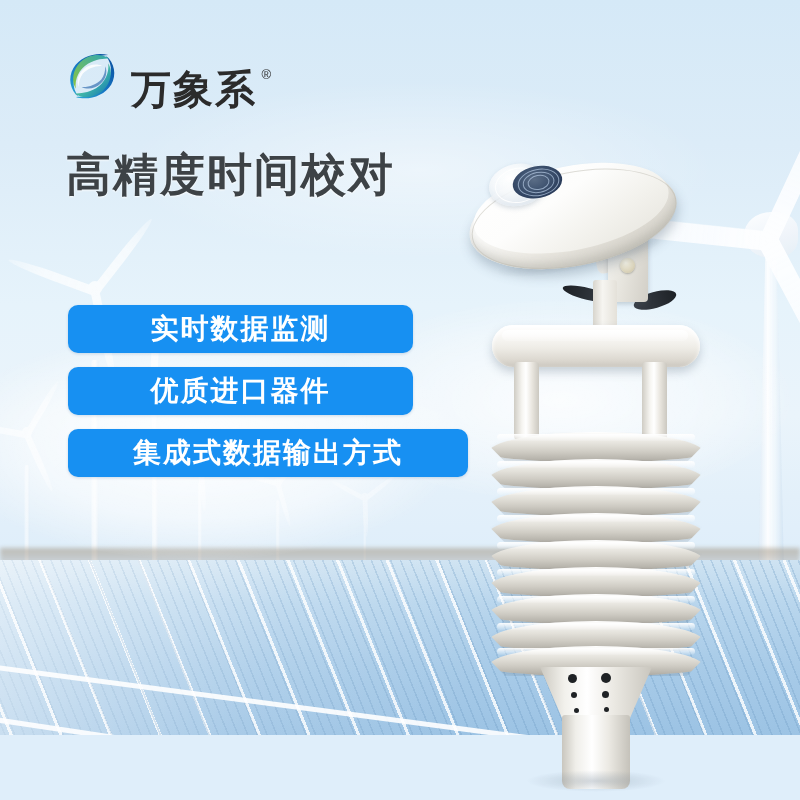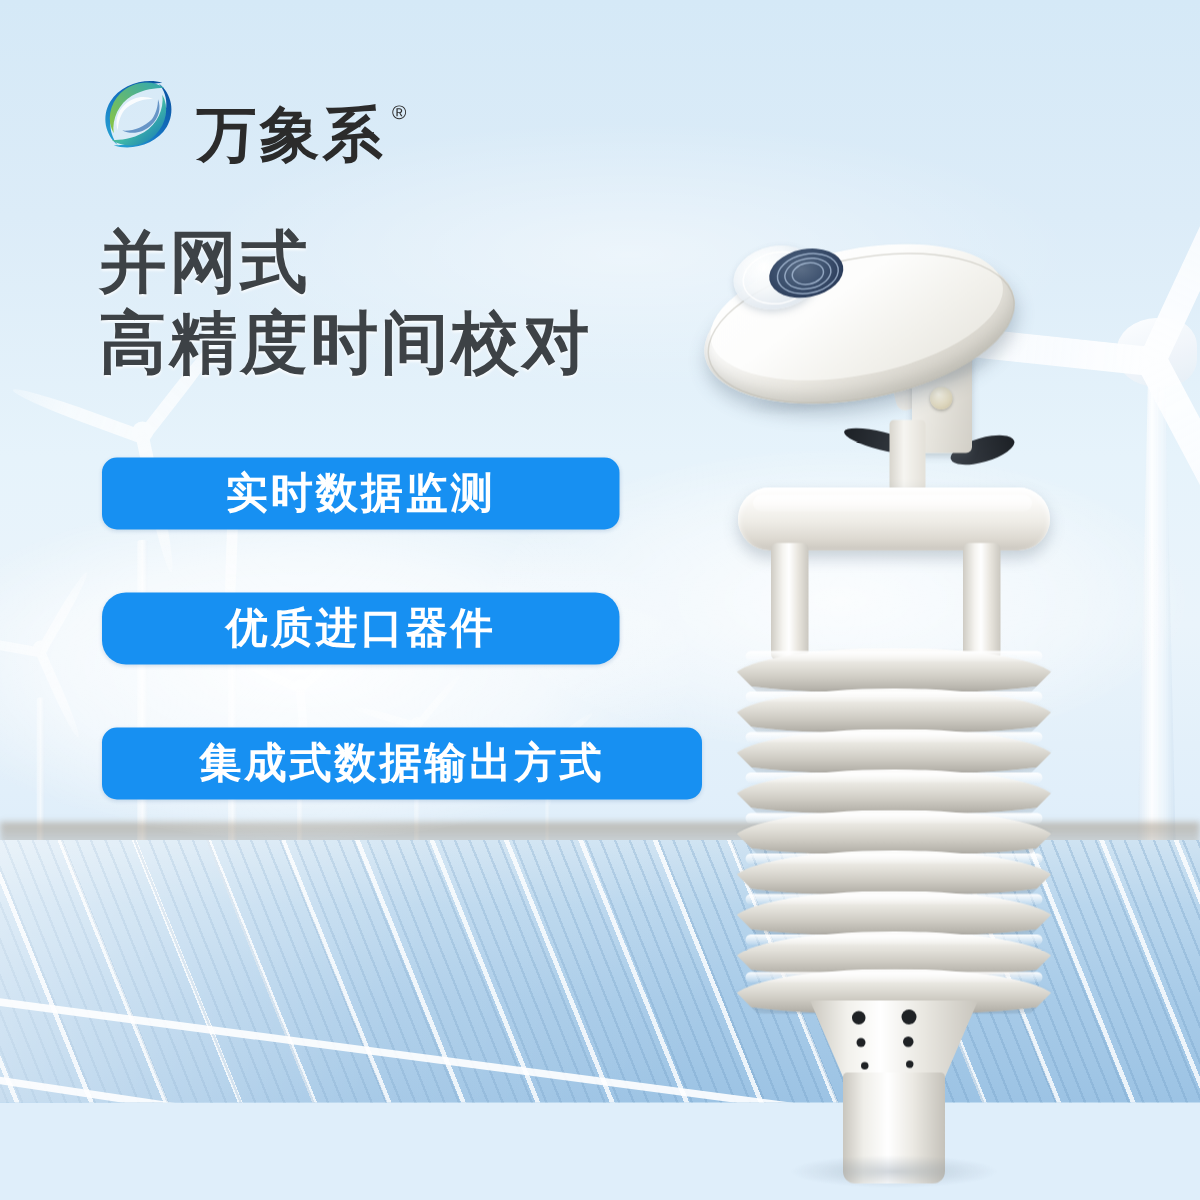--- a/index.html
+++ b/index.html
@@ -67,21 +67,21 @@
     font-family:"Liberation Serif","DejaVu Serif",serif;position:relative;margin-top:28px;}
   .reg{position:absolute;right:-16px;top:-2px;font-size:13px;font-weight:400;font-family:"Liberation Sans",sans-serif;}
 
   
   .title{position:absolute;left:66px;top:148px;color:#3d4246;font-weight:700;
     font-size:45px;line-height:54px;letter-spacing:2px;
     text-shadow:0 1px 2px rgba(255,255,255,.85);}
 
   
   .badges{position:absolute;left:68px;top:305px;}
-  .badge{height:48px;border-radius:10px;display:flex;align-items:center;margin-bottom:42px;
+  .badge{height:48px;border-radius:10px;display:flex;align-items:center;margin-bottom:14px;
     box-shadow:0 1px 3px rgba(20,80,140,.18);}
   .badge span{color:#ffffff;font-size:28px;font-weight:700;letter-spacing:2px;line-height:1;}
 
   
   .banner{position:absolute;left:0;bottom:0;width:800px;height:75px;display:flex;
     align-items:center;justify-content:center;}
   .banner span{color:#fff;font-size:33px;font-weight:700;letter-spacing:1px;white-space:nowrap;}
 
   
   .product{position:absolute;left:440px;top:140px;width:290px;height:580px;}
@@ -331,29 +331,28 @@
         <path d="M34 46c9-9 22-14 34-13-10-5-24-3-33 6-9 8-12 20-8 30 0-8 2-16 7-23z" fill="#ffffff" opacity=".85"></path>
         <path d="M66 56c-9 9-22 14-34 13 10 5 24 3 33-6 9-8 12-20 8-30 0 8-2 16-7 23z" fill="#0a4f9e" opacity=".55"></path>
       </svg>
     </div>
     <div class="logotxt">
       <span>万象系</span><sup class="reg">®</sup>
     </div>
   </div>
 
   <div class="title" style="color: rgb(61, 66, 70);">
-    <div>并网式</div>
     <div>高精度时间校对</div>
   </div>
 
   <div class="badges">
     <div class="badge" style="background: rgb(23, 144, 242); width: 345px; justify-content: center;">
       <span>实时数据监测</span>
     </div>
-    <div class="badge" style="background: rgb(23, 144, 242); width: 345px; justify-content: center; border-radius: 16px;">
+    <div class="badge" style="background: rgb(23, 144, 242); width: 345px; justify-content: center;">
       <span>优质进口器件</span>
     </div>
     <div class="badge" style="background: rgb(23, 144, 242); width: 400px; justify-content: center;">
       <span>集成式数据输出方式</span>
     </div>
   </div>
 
 
 </div>
 

